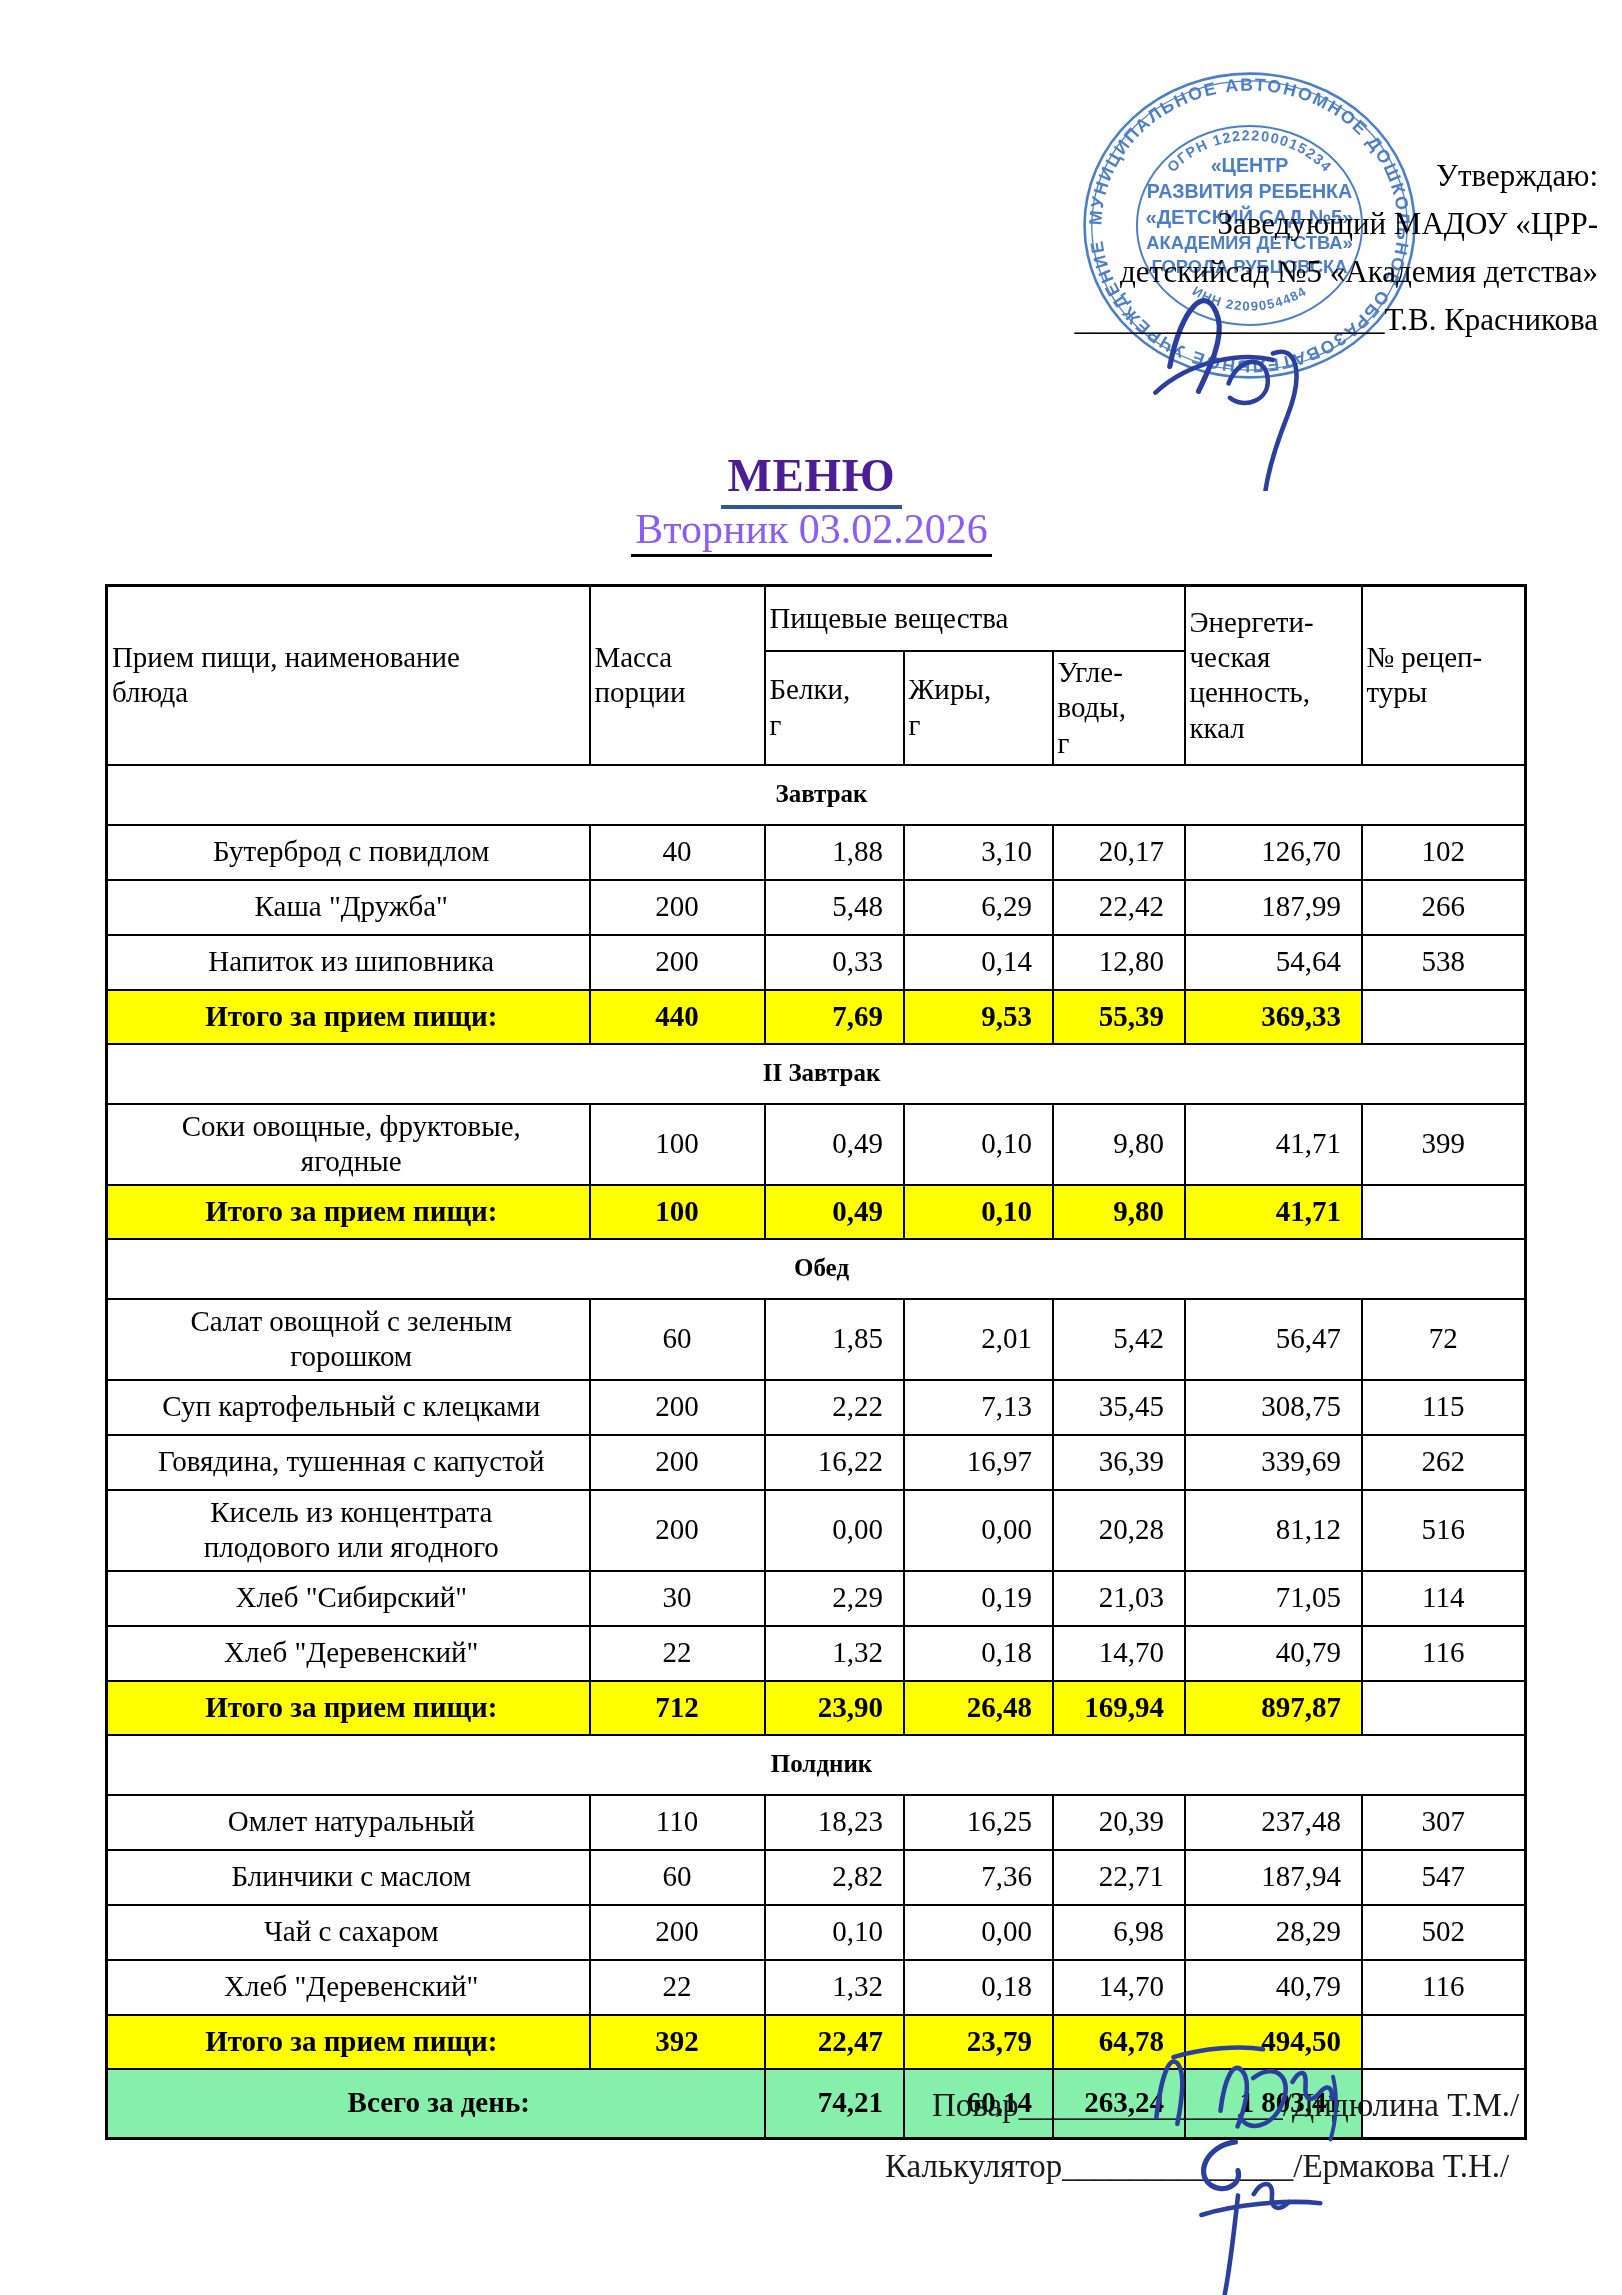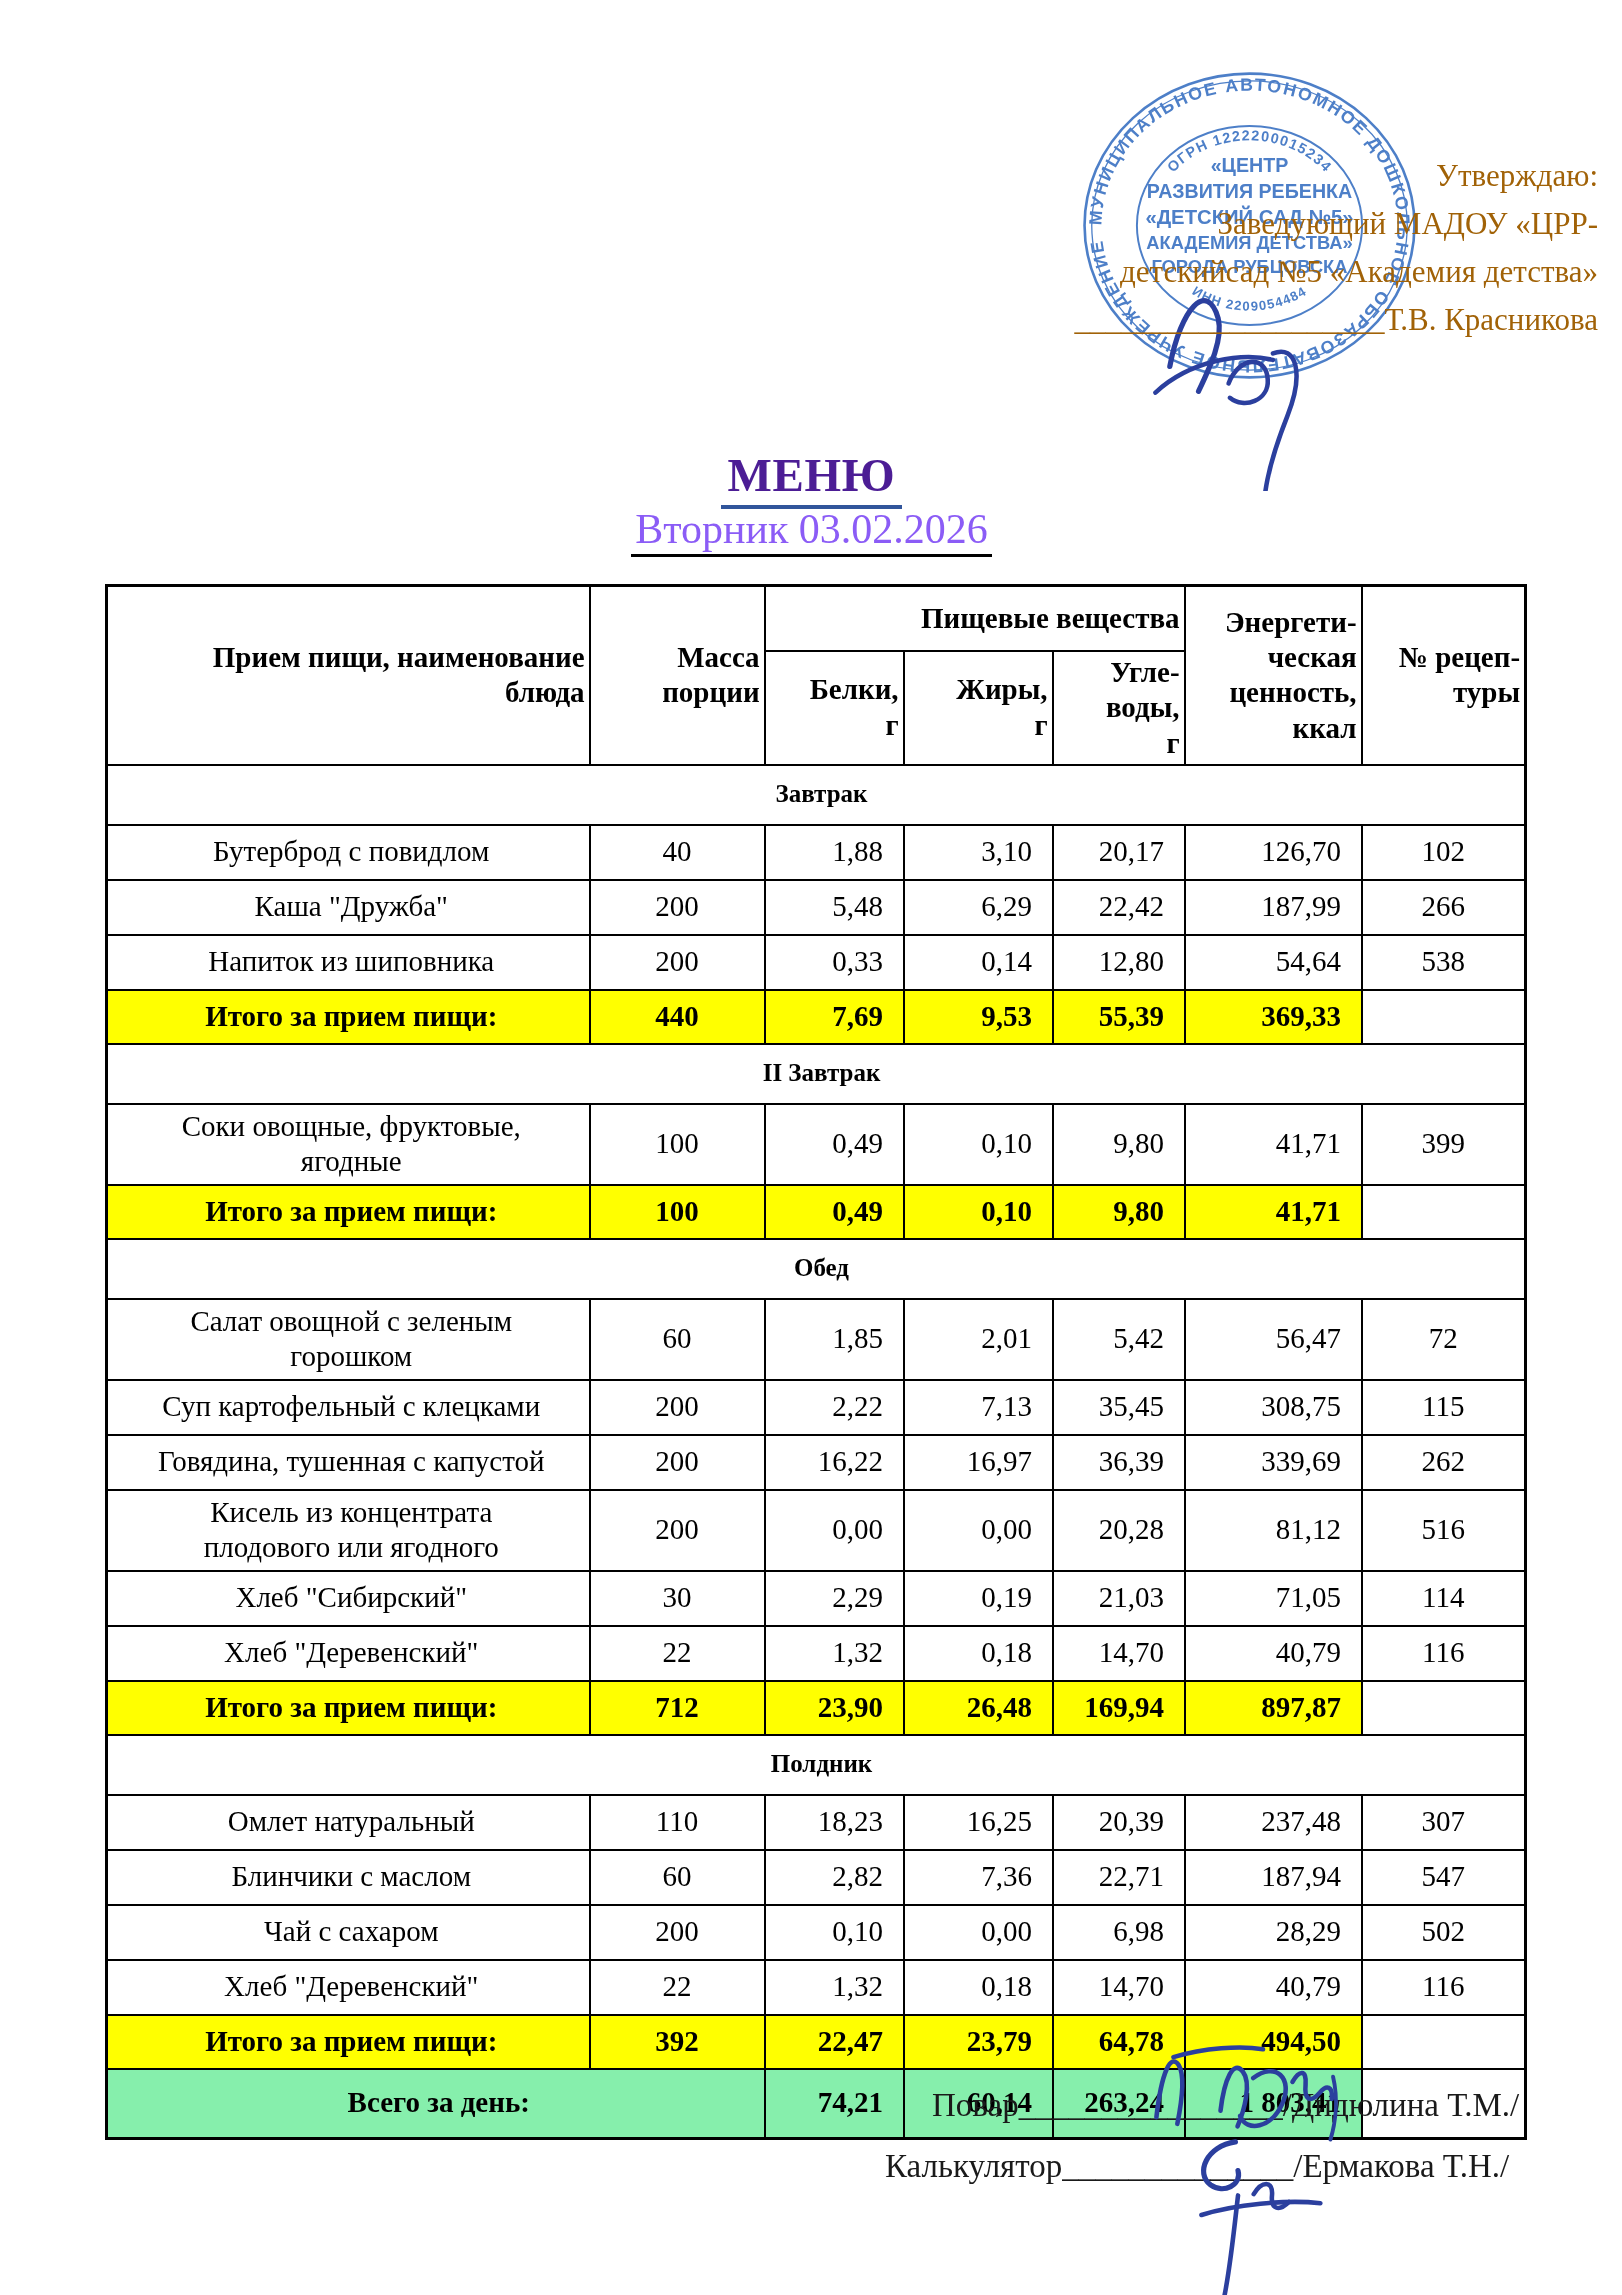--- a/index.html
+++ b/index.html
@@ -16,21 +16,21 @@
 
   
   .stamp{position:absolute;left:1078px;top:67px;width:343px;height:317px;opacity:.93;}
   .ink{position:absolute;}
   .ink path{fill:none;stroke:#2b3f9e;stroke-linecap:round;stroke-linejoin:round;}
 
   
   .approval{
     position:absolute;top:152px;right:25px;width:654px;
     text-align:right;font-size:31px;line-height:1.55;
-    color:#a16207;
+    color:#000000;
   }
   .approval div{white-space:nowrap;}
 
   
   .title-wrap{position:absolute;left:0;top:448px;width:100%;text-align:center;}
   .title-wrap .t{
     display:inline-block;font-size:47px;font-weight:bold;color:#4c1d95;
     border-bottom:4.6px solid #31559b;padding:0 6.5px 2.6px;letter-spacing:0.7px;
   }
   .date-wrap{position:absolute;left:0;top:505px;width:100%;text-align:center;}
@@ -43,21 +43,21 @@
   .tbl-wrap{position:absolute;left:105px;top:584px;}
   table{
     border-collapse:collapse;table-layout:fixed;width:1419px;
     border:3.3px solid #000;
   }
   th,td{
     border:2px solid #000;border-top-width:2.6px;border-bottom-width:2.6px;
     vertical-align:middle;line-height:1.22;
     font-size:29px;overflow:hidden;
   }
-  th{font-weight:bold;text-align:right;white-space:pre-line;padding:2.6px 3.9px;}
+  th{font-weight:normal;text-align:left;white-space:pre-line;padding:2.6px 3.9px;}
   tr.hr1 th{height:58px;}
   tr.hr2 th{height:92px;}
   td.c-name{text-align:center;padding-left:7px;white-space:pre-line;}
   td.c-mass{text-align:center;}
   td.c-num{text-align:right;padding-right:19.6px;}
   td.c-recipe{text-align:center;}
   tr.r-section td{height:56px;text-align:center;font-weight:bold;font-size:25px;padding-left:12px;}
   tr.r-item td{height:51px;}
   tr.r-item.two td{height:77px;}
   tr.r-total td{height:50px;background:#ffff00;font-weight:bold;}

